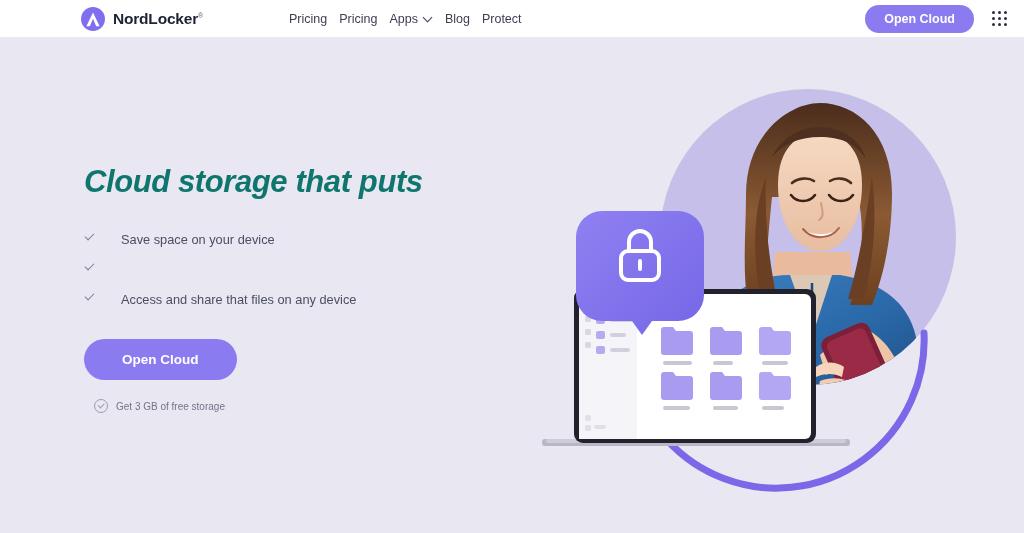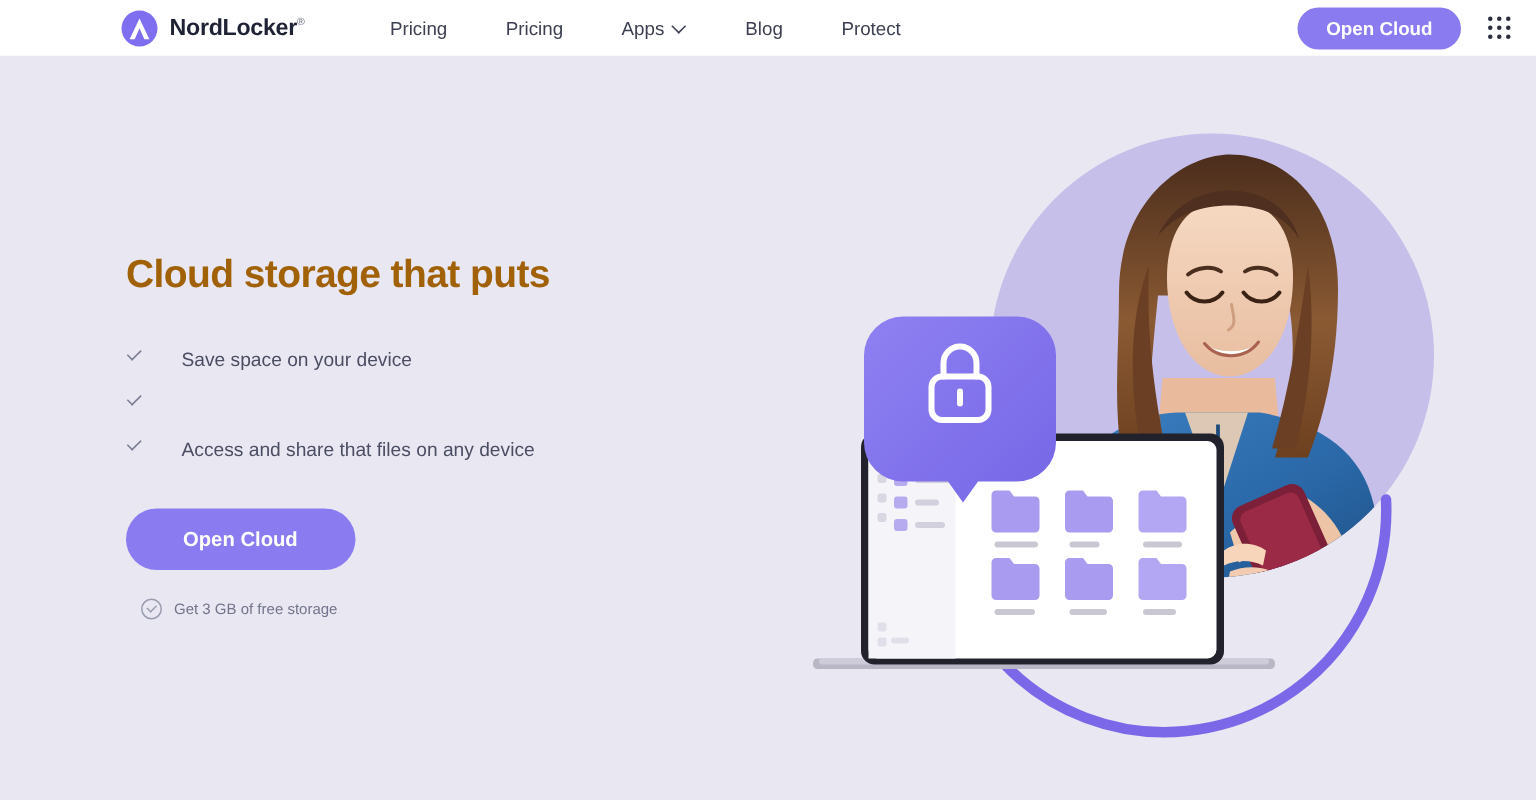--- a/index.html
+++ b/index.html
@@ -57,22 +57,22 @@
   .brand-tm {
     font-size: 7px;
     vertical-align: super;
     color: #5b5f78;
     font-weight: normal;
   }
 
   .nav {
     display: flex;
     align-items: flex-start;
-    gap: 39px;
-    margin-left: 57px;
+    gap: 12px;
+    margin-left: 86px;
   }
   .nav-item {
     font-size: 12.5px;
     color: #3c3f52;
     white-space: nowrap;
     cursor: pointer;
     display: flex;
     align-items: center;
     gap: 6px;
   }
@@ -137,26 +137,27 @@
     overflow: hidden;
   }
 
   .hero-copy {
     position: absolute;
     left: 84px;
     top: 124px;
     width: 420px;
   }
   .headline {
-    font-size: 26px;
+    font-size: 31px;
     line-height: 42px;
     font-weight: bold;
-    color: #a16207;
+    color: #0f766e;
     letter-spacing: -0.4px;
     margin: 0;
+    font-style: italic;
   }
   .bullets {
     list-style: none;
     margin: 29px 0 0 0;
     padding: 0;
   }
   .bullet {
     display: flex;
     align-items: center;
     gap: 24px;

